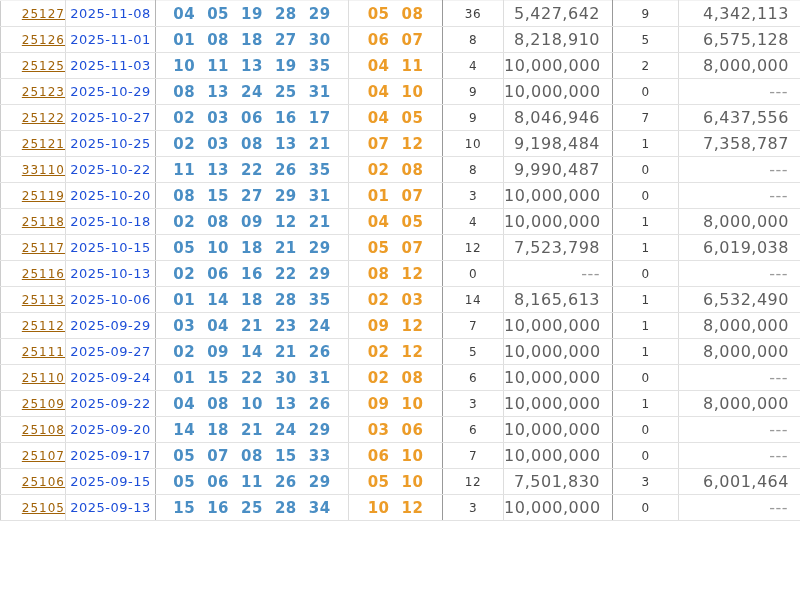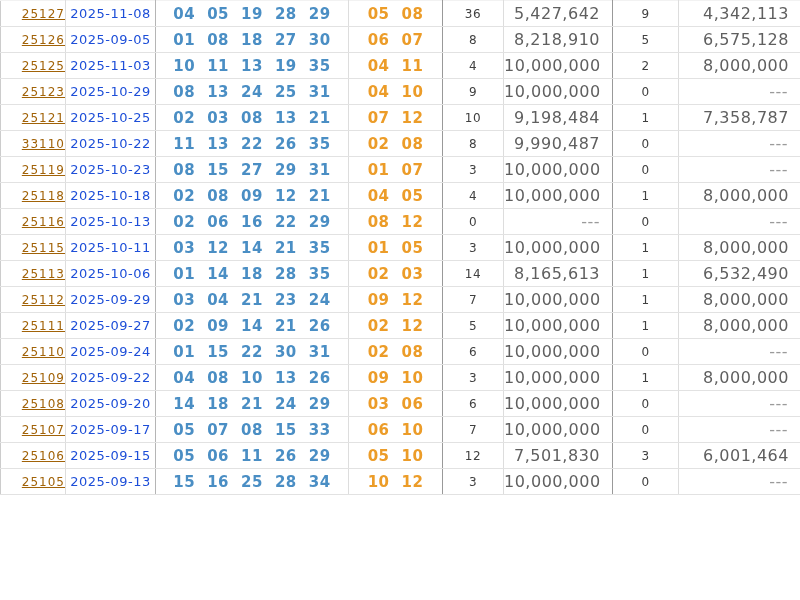--- a/index.html
+++ b/index.html
@@ -92,21 +92,21 @@
     <td class="c-front"><span class="num front">04</span><span class="num front">05</span><span class="num front">19</span><span class="num front">28</span><span class="num front">29</span></td>
     <td class="c-back"><span class="num back">05</span><span class="num back">08</span></td>
     <td class="c-n1">36</td>
     <td class="c-p1">5,427,642</td>
     <td class="c-n2">9</td>
     <td class="c-p2">4,342,113</td>
   </tr>
 
   <tr>
     <td class="c-period">25126</td>
-    <td class="c-date">2025-09-05</td>
+    <td class="c-date">2025-11-01</td>
     <td class="c-front"><span class="num front">01</span><span class="num front">08</span><span class="num front">18</span><span class="num front">27</span><span class="num front">30</span></td>
     <td class="c-back"><span class="num back">06</span><span class="num back">07</span></td>
     <td class="c-n1">8</td>
     <td class="c-p1">8,218,910</td>
     <td class="c-n2">5</td>
     <td class="c-p2">6,575,128</td>
   </tr>
 
   <tr>
     <td class="c-period">25125</td>
@@ -124,20 +124,30 @@
     <td class="c-period">25123</td>
     <td class="c-date">2025-10-29</td>
     <td class="c-front"><span class="num front">08</span><span class="num front">13</span><span class="num front">24</span><span class="num front">25</span><span class="num front">31</span></td>
     <td class="c-back"><span class="num back">04</span><span class="num back">10</span></td>
     <td class="c-n1">9</td>
     <td class="c-p1">10,000,000</td>
     <td class="c-n2">0</td>
     <td class="c-p2"><span class="dash">---</span></td>
   </tr>
 
+  <tr>
+    <td class="c-period">25122</td>
+    <td class="c-date">2025-10-27</td>
+    <td class="c-front"><span class="num front">02</span><span class="num front">03</span><span class="num front">06</span><span class="num front">16</span><span class="num front">17</span></td>
+    <td class="c-back"><span class="num back">04</span><span class="num back">05</span></td>
+    <td class="c-n1">9</td>
+    <td class="c-p1">8,046,946</td>
+    <td class="c-n2">7</td>
+    <td class="c-p2">6,437,556</td>
+  </tr>
 
   <tr>
     <td class="c-period">25121</td>
     <td class="c-date">2025-10-25</td>
     <td class="c-front"><span class="num front">02</span><span class="num front">03</span><span class="num front">08</span><span class="num front">13</span><span class="num front">21</span></td>
     <td class="c-back"><span class="num back">07</span><span class="num back">12</span></td>
     <td class="c-n1">10</td>
     <td class="c-p1">9,198,484</td>
     <td class="c-n2">1</td>
     <td class="c-p2">7,358,787</td>
@@ -149,62 +159,62 @@
     <td class="c-front"><span class="num front">11</span><span class="num front">13</span><span class="num front">22</span><span class="num front">26</span><span class="num front">35</span></td>
     <td class="c-back"><span class="num back">02</span><span class="num back">08</span></td>
     <td class="c-n1">8</td>
     <td class="c-p1">9,990,487</td>
     <td class="c-n2">0</td>
     <td class="c-p2"><span class="dash">---</span></td>
   </tr>
 
   <tr>
     <td class="c-period">25119</td>
-    <td class="c-date">2025-10-23</td>
+    <td class="c-date">2025-10-20</td>
     <td class="c-front"><span class="num front">08</span><span class="num front">15</span><span class="num front">27</span><span class="num front">29</span><span class="num front">31</span></td>
     <td class="c-back"><span class="num back">01</span><span class="num back">07</span></td>
     <td class="c-n1">3</td>
     <td class="c-p1">10,000,000</td>
     <td class="c-n2">0</td>
     <td class="c-p2"><span class="dash">---</span></td>
   </tr>
 
   <tr>
     <td class="c-period">25118</td>
     <td class="c-date">2025-10-18</td>
     <td class="c-front"><span class="num front">02</span><span class="num front">08</span><span class="num front">09</span><span class="num front">12</span><span class="num front">21</span></td>
     <td class="c-back"><span class="num back">04</span><span class="num back">05</span></td>
     <td class="c-n1">4</td>
     <td class="c-p1">10,000,000</td>
     <td class="c-n2">1</td>
     <td class="c-p2">8,000,000</td>
   </tr>
 
+  <tr>
+    <td class="c-period">25117</td>
+    <td class="c-date">2025-10-15</td>
+    <td class="c-front"><span class="num front">05</span><span class="num front">10</span><span class="num front">18</span><span class="num front">21</span><span class="num front">29</span></td>
+    <td class="c-back"><span class="num back">05</span><span class="num back">07</span></td>
+    <td class="c-n1">12</td>
+    <td class="c-p1">7,523,798</td>
+    <td class="c-n2">1</td>
+    <td class="c-p2">6,019,038</td>
+  </tr>
 
   <tr>
     <td class="c-period">25116</td>
     <td class="c-date">2025-10-13</td>
     <td class="c-front"><span class="num front">02</span><span class="num front">06</span><span class="num front">16</span><span class="num front">22</span><span class="num front">29</span></td>
     <td class="c-back"><span class="num back">08</span><span class="num back">12</span></td>
     <td class="c-n1">0</td>
     <td class="c-p1"><span class="dash">---</span></td>
     <td class="c-n2">0</td>
     <td class="c-p2"><span class="dash">---</span></td>
   </tr>
 
-  <tr>
-    <td class="c-period">25115</td>
-    <td class="c-date">2025-10-11</td>
-    <td class="c-front"><span class="num front">03</span><span class="num front">12</span><span class="num front">14</span><span class="num front">21</span><span class="num front">35</span></td>
-    <td class="c-back"><span class="num back">01</span><span class="num back">05</span></td>
-    <td class="c-n1">3</td>
-    <td class="c-p1">10,000,000</td>
-    <td class="c-n2">1</td>
-    <td class="c-p2">8,000,000</td>
-  </tr>
 
 
   <tr>
     <td class="c-period">25113</td>
     <td class="c-date">2025-10-06</td>
     <td class="c-front"><span class="num front">01</span><span class="num front">14</span><span class="num front">18</span><span class="num front">28</span><span class="num front">35</span></td>
     <td class="c-back"><span class="num back">02</span><span class="num back">03</span></td>
     <td class="c-n1">14</td>
     <td class="c-p1">8,165,613</td>
     <td class="c-n2">1</td>

